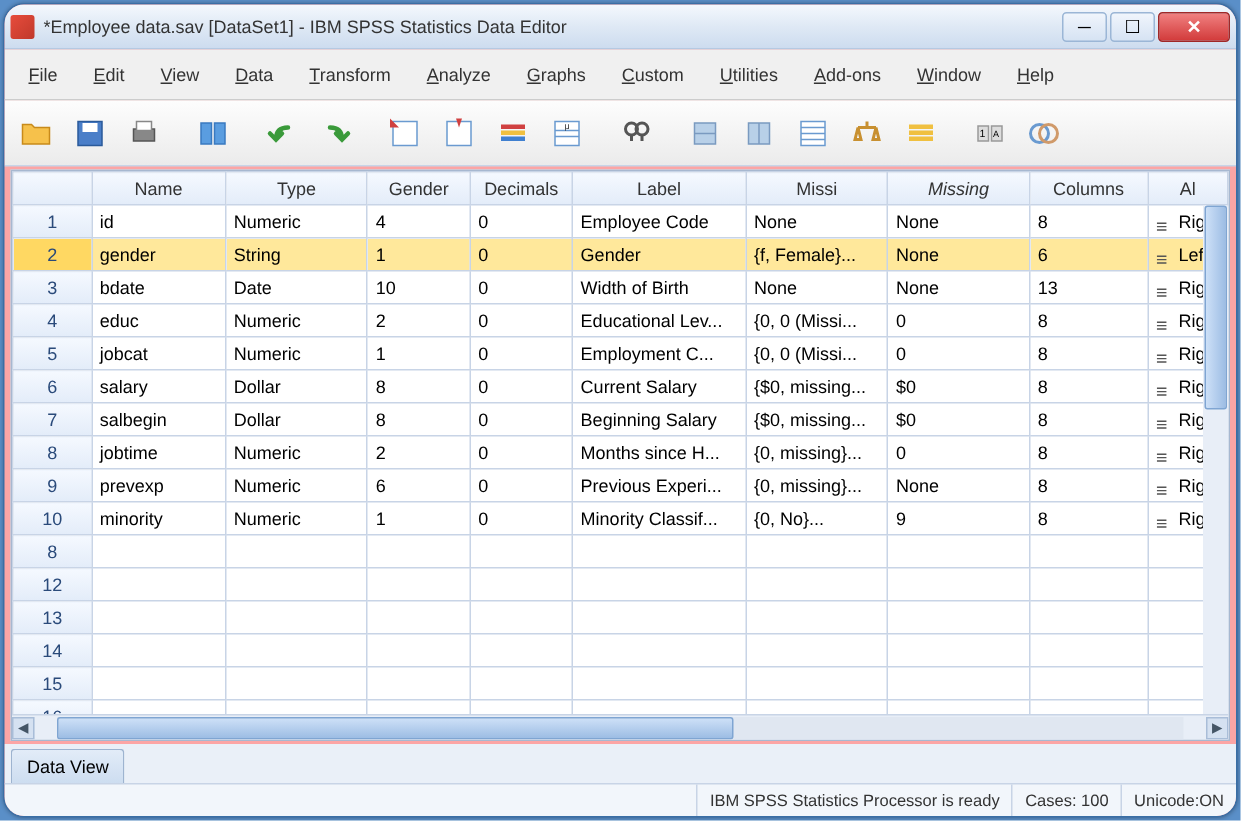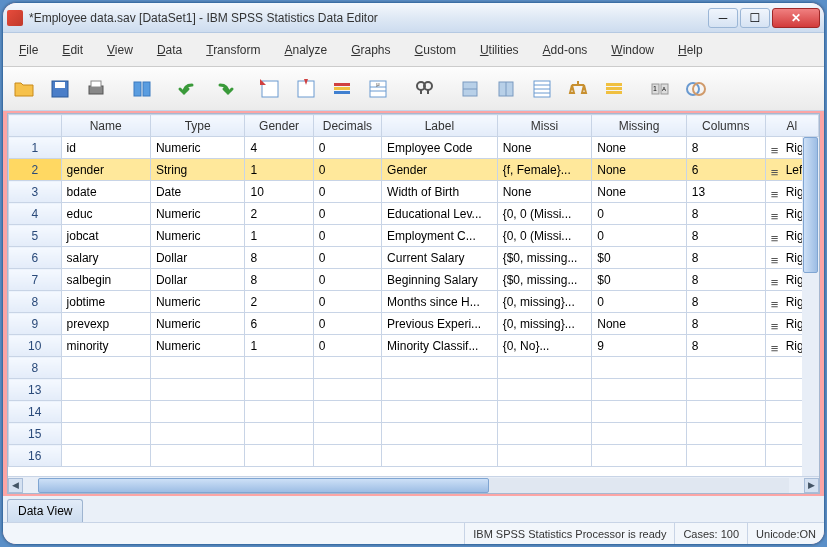--- a/index.html
+++ b/index.html
@@ -139,21 +139,21 @@
 }
 tr.selected td { background: #ffe89b; }
 tr.selected td.rowhdr { background: #ffd862; }
 .col-corner { width: 50px; }
 .col-name { width: 85px; }
 .col-type { width: 90px; }
 .col-width { width: 65px; }
 .col-dec { width: 65px; margin-top: 20px; }
 .col-label { width: 110px; }
 .col-values { width: 90px; }
-.col-missing { width: 90px; }
+.col-missing { width: 90px; font-style: italic; }
 .col-cols { width: 75px; }
 .col-align { width: 50px; }
 .align-cell { display: flex; align-items: center; gap: 3px; }
 .align-ico {
   display: inline-block;
   width: 12px;
   height: 10px;
 }
 .align-ico::before {
   content: "≡";
@@ -569,20 +569,32 @@
               <td></td>
               <td></td>
               <td></td>
               <td></td>
               <td></td>
               <td></td>
               <td></td>
               <td></td>
             </tr>
             <tr>
+              <td class="rowhdr">12</td>
+              <td></td>
+              <td></td>
+              <td></td>
+              <td></td>
+              <td></td>
+              <td></td>
+              <td></td>
+              <td></td>
+              <td></td>
+            </tr>
+            <tr>
               <td class="rowhdr">13</td>
               <td></td>
               <td></td>
               <td></td>
               <td></td>
               <td></td>
               <td></td>
               <td></td>
               <td></td>
               <td></td>

